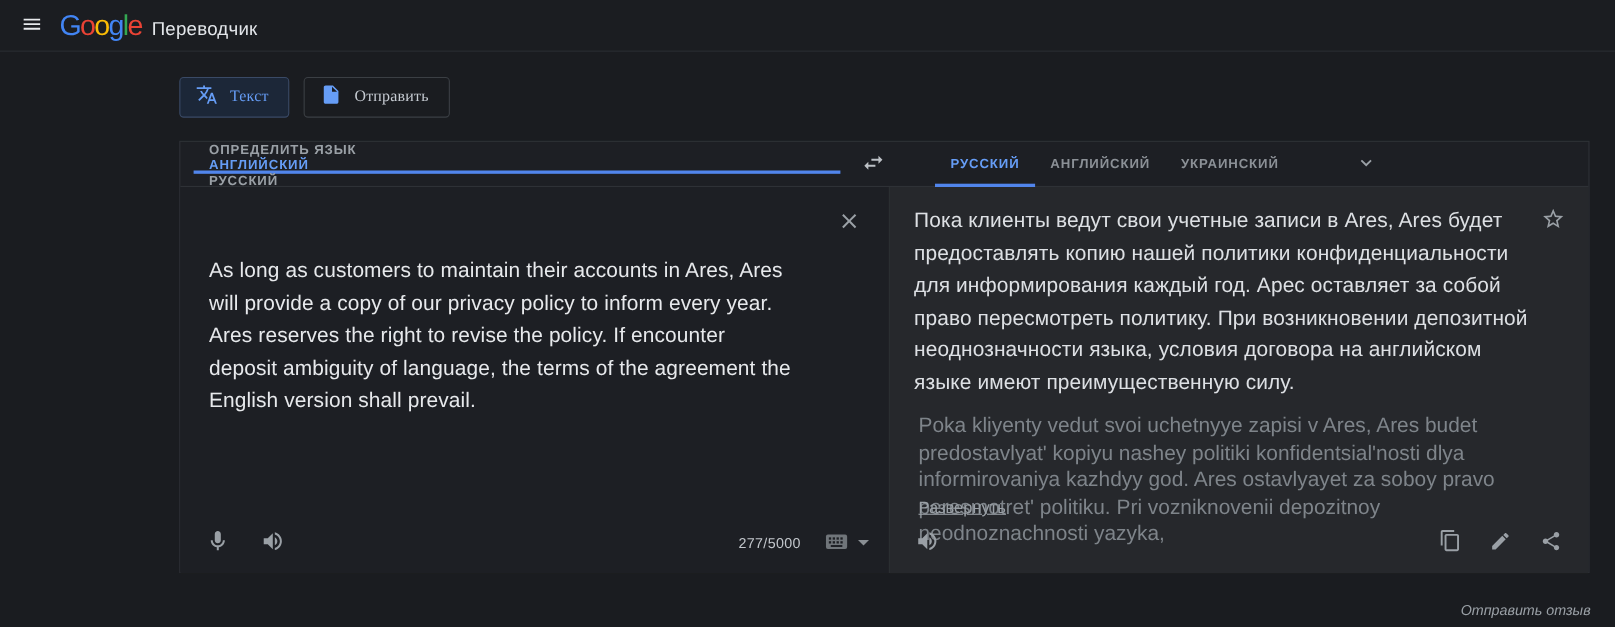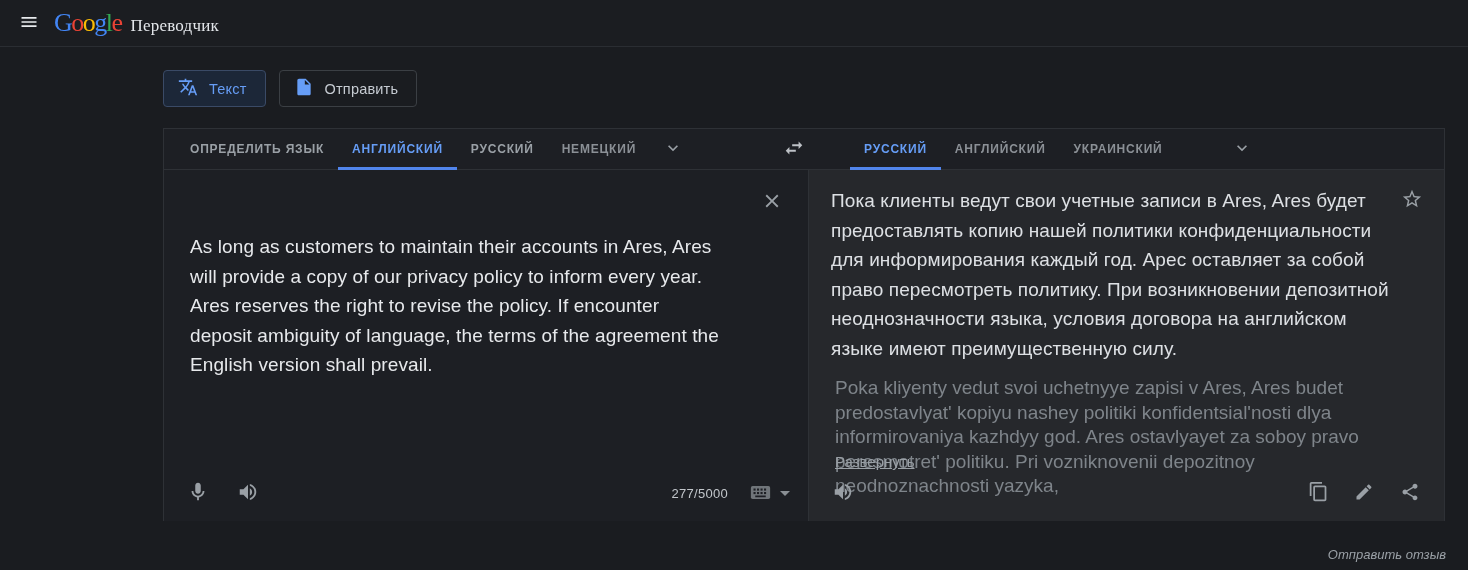--- a/index.html
+++ b/index.html
@@ -14,43 +14,43 @@
   button { background:none; border:none; cursor:pointer; font-family:inherit; }
 
   
   .app-header {
     position:absolute; top:0; left:0; right:0; height:47px;
     display:flex; align-items:center; padding-left:8px;
     border-bottom:1px solid #2a2d32; background:#1b1d21;
   }
   .menu-btn { width:42px; height:42px; display:flex; align-items:center; justify-content:center; }
   .menu-btn svg { fill:#e8eaed; }
-  .logo { display:flex; align-items:baseline; margin-left:4px;font-family:Liberation Serif, serif; }
+  .logo { display:flex; align-items:baseline; margin-left:4px; }
   .logo-google { font-size:26px; font-weight:500; letter-spacing:-1.5px; }
   .logo-google span { display:inline; }
   .logo-product { font-size:17px; color:#e3e6ea; margin-left:9px; font-weight:400; letter-spacing:0.2px; }
 
   
-  .mode-row { position:absolute; left:163px; top:70px; display:flex; gap:13px; }
+  .mode-row { position:absolute; left:163px; top:70px; display:flex; gap:13px;font-family:Liberation Serif, serif; }
   .mode-btn {
     height:37px; padding:0 18px 0 14px; border-radius:4px;
     display:flex; align-items:center; gap:11px;
     font-size:14.5px; font-weight:500; letter-spacing:0.2px;
   }
   .mode-btn svg { flex:0 0 auto; }
   .mode-btn.active { background:#1c2738; border:1px solid #3a4a66; color:#669df6; }
   .mode-btn.inactive { background:transparent; border:1px solid #3b3f44; color:#c6cbd2; }
 
   
   .card {
     position:absolute; left:163px; top:128px; width:1282px; height:393px;
     border:1px solid #2e3136; background:#1d1f24;
   }
   .tabbar { height:41px; border-bottom:1px solid #2e3136; display:flex; align-items:stretch; }
-  .tabs-left { width:600px; display:flex; padding-left:12px; }
+  .tabs-left { width:600px; display:flex; padding-left:12px;flex-direction:column; }
   .tabs-right { flex:1; display:flex; padding-left:26px; }
   .tab {
     padding:0 14px; display:flex; align-items:center; position:relative;
     font-size:12px; font-weight:700; letter-spacing:0.8px; color:#9aa0a6; white-space:nowrap;
   }
   .tab.dim { color:#8b9096; }
   .tab.active { color:#669df6; }
   .tab.active::after {
     content:""; position:absolute; left:0; right:0; bottom:-1px; height:3px; background:#5185ec;
   }

